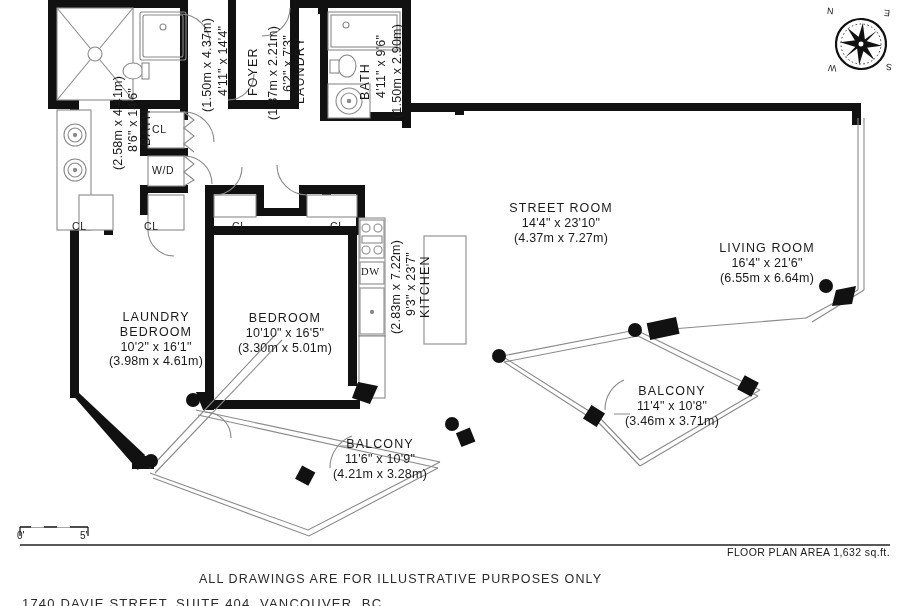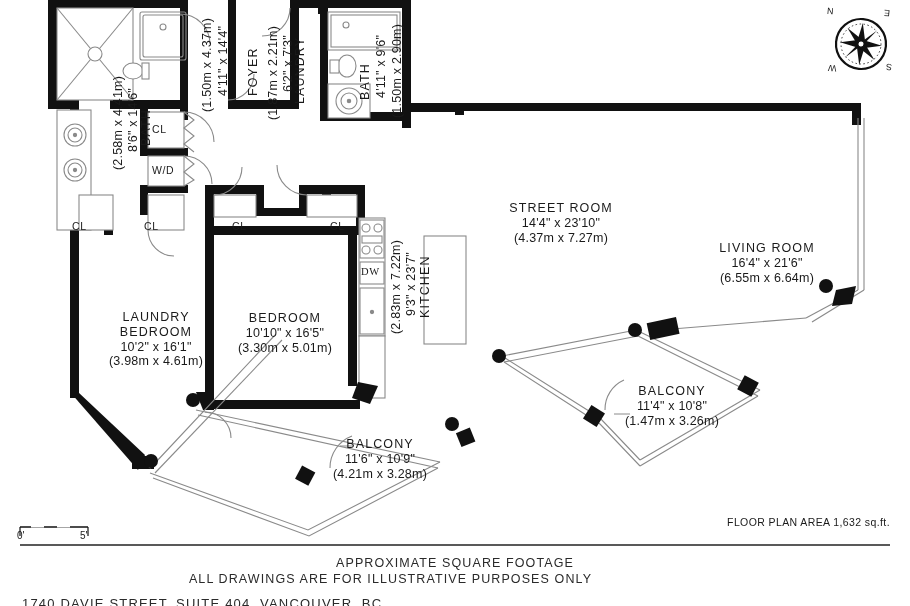--- a/index.html
+++ b/index.html
@@ -317,34 +317,33 @@
 
   <div class="lbl" style="left:300px;top:437px;width:160px;">
     <div class="nm">BALCONY</div>
     <div class="d1">11'6" x 10'9"</div>
     <div class="d2">(4.21m x 3.28m)</div>
   </div>
 
   <div class="lbl" style="left:592px;top:384px;width:160px;">
     <div class="nm">BALCONY</div>
     <div class="d1">11'4" x 10'8"</div>
-    <div class="d2">(1.47m x 3.26m)</div>
+    <div class="d2">(3.46m x 3.71m)</div>
   </div>
 
   <div class="small" style="position:absolute;left:152px;top:123px;">CL</div>
   <div class="small" style="position:absolute;left:152px;top:164px;text-align:right;">W/D</div>
   <div class="small" style="position:absolute;left:72px;top:220px;">CL</div>
   <div class="small" style="position:absolute;left:144px;top:220px;">CL</div>
   <div class="small" style="position:absolute;left:232px;top:220px;">CL</div>
   <div class="small" style="position:absolute;left:330px;top:220px;">CL</div>
   <div class="small" style="position:absolute;left:361px;top:266px;font-family:Liberation Serif, serif;">DW</div>
 
   <div class="scalelbl" style="left:17px;top:530px;">0'</div>
   <div class="scalelbl" style="left:80px;top:530px;">5'</div>
 
-  <div class="arealbl" style="right:20px;top:516px;">FLOOR PLAN AREA 1,632 sq.ft.</div>
-
-  <div class="footer" style="left:0;top:556px;width:910px;">APPROXIMATE SQUARE FOOTAGE</div>
-  <div class="footer" style="left:4px;top:572px;width:773px;">ALL DRAWINGS ARE FOR ILLUSTRATIVE PURPOSES ONLY</div>
+  <div class="arealbl" style="right:20px;top:546px;">FLOOR PLAN AREA 1,632 sq.ft.</div>
+
+  <div class="footer" style="left:14px;top:572px;width:773px;">ALL DRAWINGS ARE FOR ILLUSTRATIVE PURPOSES ONLY</div>
 
   <div class="addr" style="left:22px;top:596px;">1740 DAVIE STREET, SUITE 404, VANCOUVER, BC</div>
 
 </div>
 
 </body></html>

